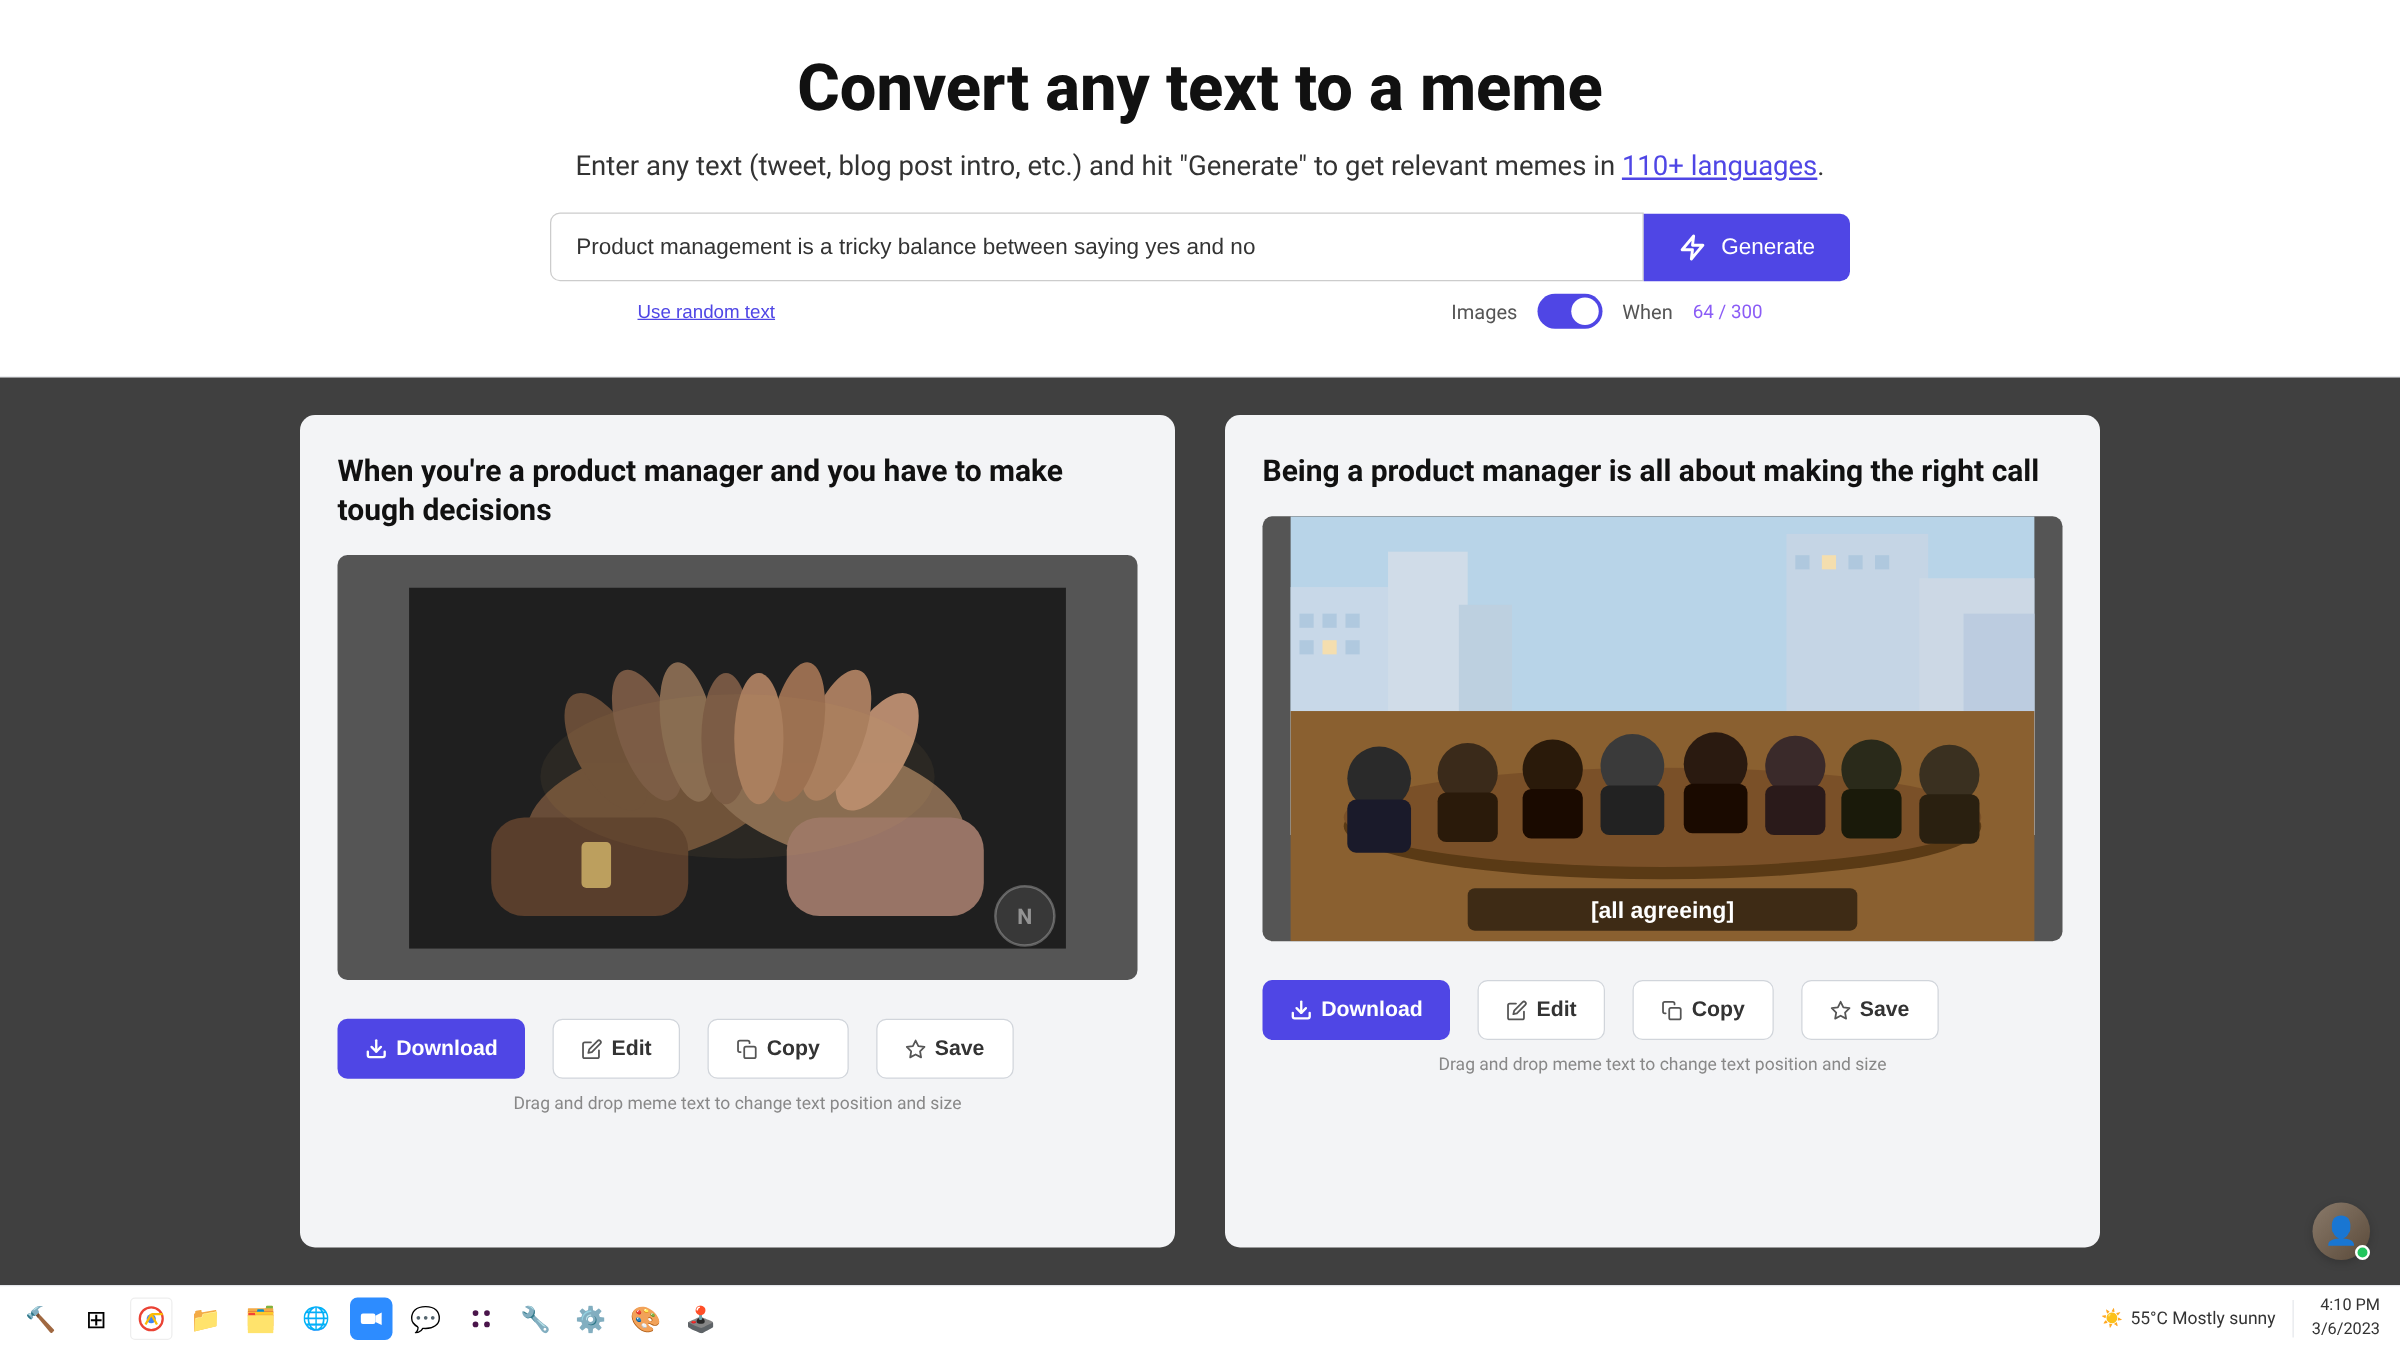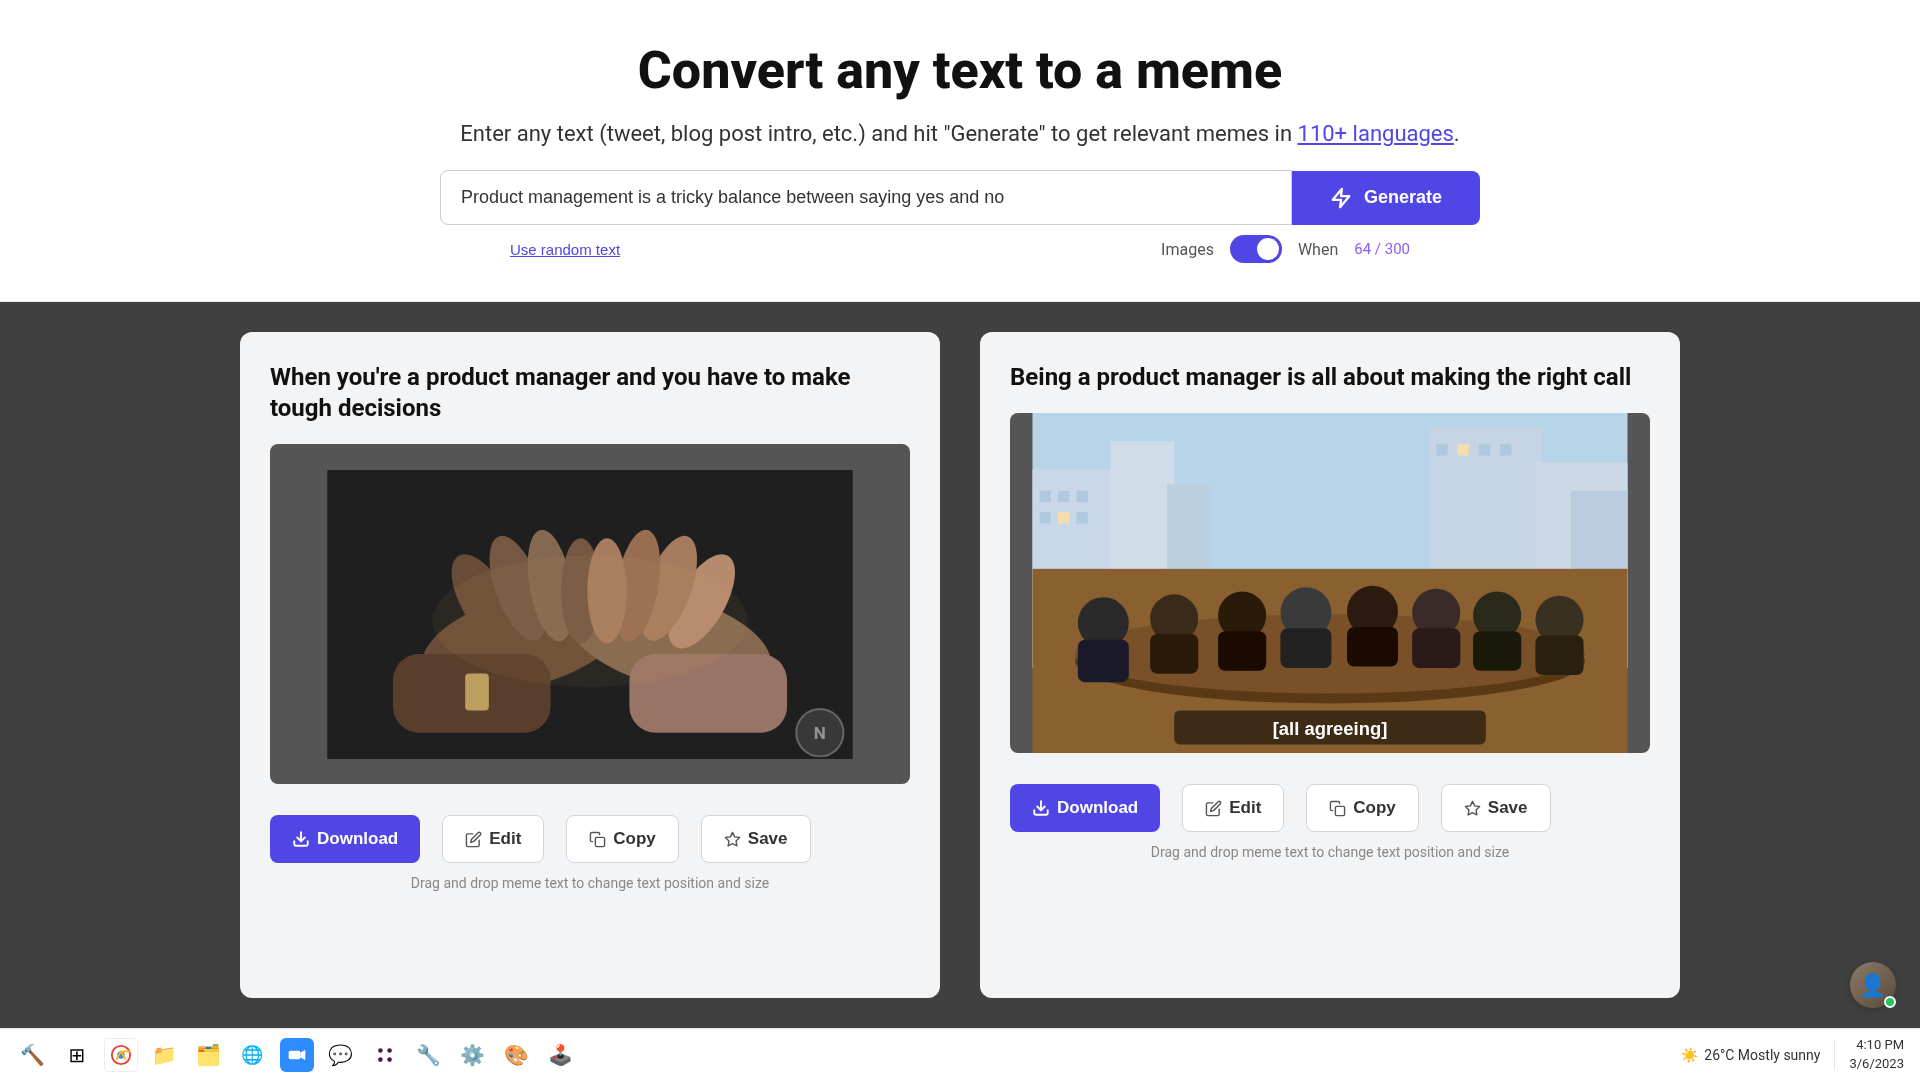--- a/index.html
+++ b/index.html
@@ -49,23 +49,23 @@
       font-size: 18px;
       border: 1.5px solid #ccc;
       border-radius: 8px 0 0 8px;
       outline: none;
       color: #333;
     }
     .generate-btn {
       background: #4f46e5;
       color: #fff;
       border: none;
-      padding: 16px 38px;
+      padding: 16px 28px;
       font-size: 18px;
-      font-weight: 700;
+      font-weight: 400;
       border-radius: 0 8px 8px 0;
       cursor: pointer;
       display: flex;
       align-items: center;
       gap: 12px;
       white-space: nowrap;
     }
 
     
     .controls-row {
@@ -516,21 +516,21 @@
       </svg>
     </div>
     <div class="taskbar-icon">🔧</div>
     <div class="taskbar-icon">⚙️</div>
     <div class="taskbar-icon">🎨</div>
     <div class="taskbar-icon">🕹️</div>
   </div>
   <div class="taskbar-right">
     <div class="weather-area">
       <span>☀️</span>
-      <span>26°C  Mostly sunny</span>
+      <span>55°C  Mostly sunny</span>
     </div>
     <div style="width:1px; height:30px; background:#e5e7eb;"></div>
     <div class="taskbar-time">
       <div>4:10 PM</div>
       <div>3/6/2023</div>
     </div>
   </div>
 </div>
 
 </body></html>

